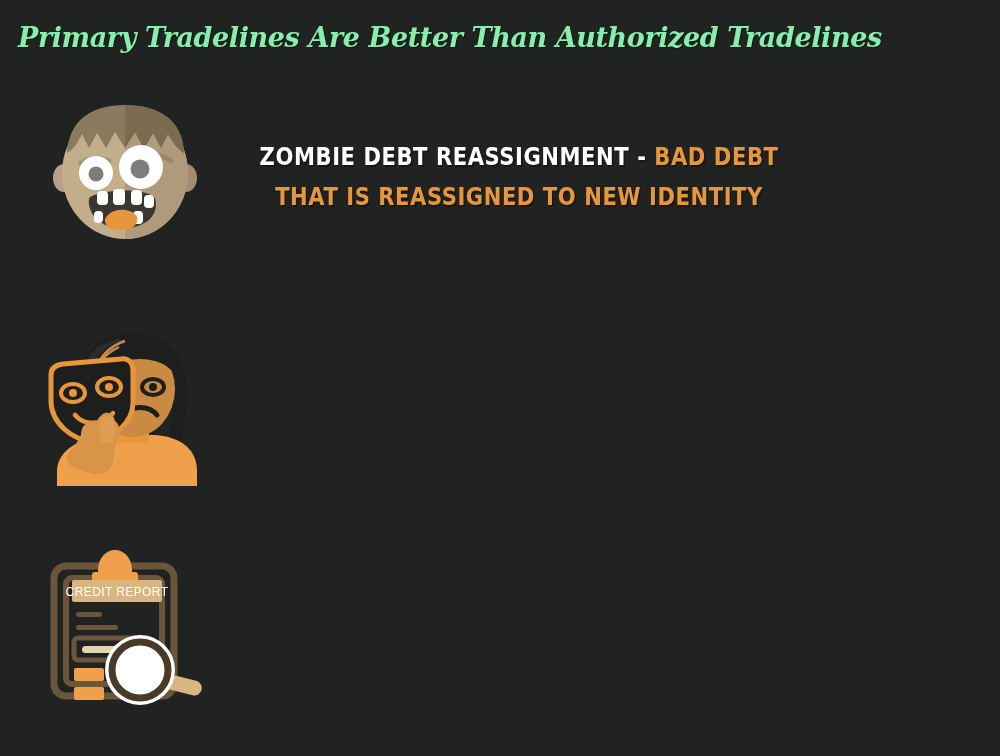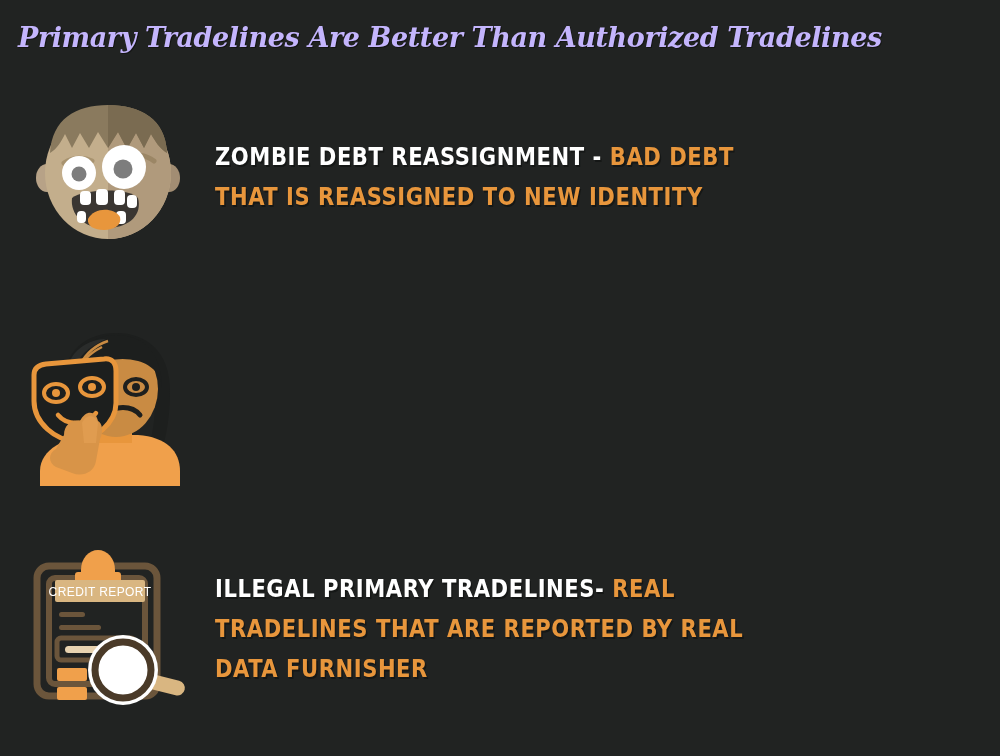--- a/index.html
+++ b/index.html
@@ -25,45 +25,47 @@
   
   .title {
     position: absolute;
     left: 18px;
     top: 22px;
     font-family: "DejaVu Serif", "Liberation Serif", serif;
     font-weight: bold;
     font-style: italic;
     font-size: 27px;
     letter-spacing: -0.4px;
-    color: #c4b5fd;
+    color: #86efac;
     white-space: nowrap;
     text-shadow: 1px 1px 0 #141514;
   }
 
   
   .row {
     position: absolute;
     left: 0;
     width: 876px;
     display: flex;
     align-items: center;
+    text-align: center;
   }
   #row-0 { top: 96px;  height: 160px; }
   #row-1 { top: 326px; height: 165px; }
   #row-2 { top: 540px; height: 175px; }
 
   .icon-cell {
     width: 215px;
     min-width: 215px;
     height: 100%;
     position: relative;
     display: flex;
     align-items: center;
     justify-content: center;
+    padding-left: 17px;
   }
   .text-cell {
     flex: 1;
     padding-right: 20px;
   }
 
   .item-text {
     font-family: "DejaVu Sans Condensed", "Liberation Sans Narrow", "Liberation Sans", sans-serif;
     font-weight: bold;
     font-size: 25.5px;
@@ -198,20 +200,15 @@
         <rect x="34" y="120" width="30" height="13" rx="2" fill="#F0A04B"></rect>
         <rect x="34" y="139" width="30" height="13" rx="2" fill="#F0A04B"></rect>
 
         <rect x="113" y="122" width="52" height="15" rx="7.5" fill="#D9B681" transform="rotate(14 113 122)"></rect>
 
         <circle cx="100" cy="122" r="35" fill="#FFFFFF"></circle>
         <circle cx="100" cy="122" r="28" fill="none" stroke="#4A3A28" stroke-width="7"></circle>
         <circle cx="100" cy="122" r="23" fill="#FFFFFF"></circle>
       </svg>
     </div>
-    <div class="text-cell">
-      <div class="item-text">
-        <span class="lead">ILLEGAL PRIMARY TRADELINES- </span><span class="detail">REAL TRADELINES THAT ARE REPORTED BY REAL DATA FURNISHER</span>
-      </div>
-    </div>
   </div>
 
 </div>
 
 </body></html>

